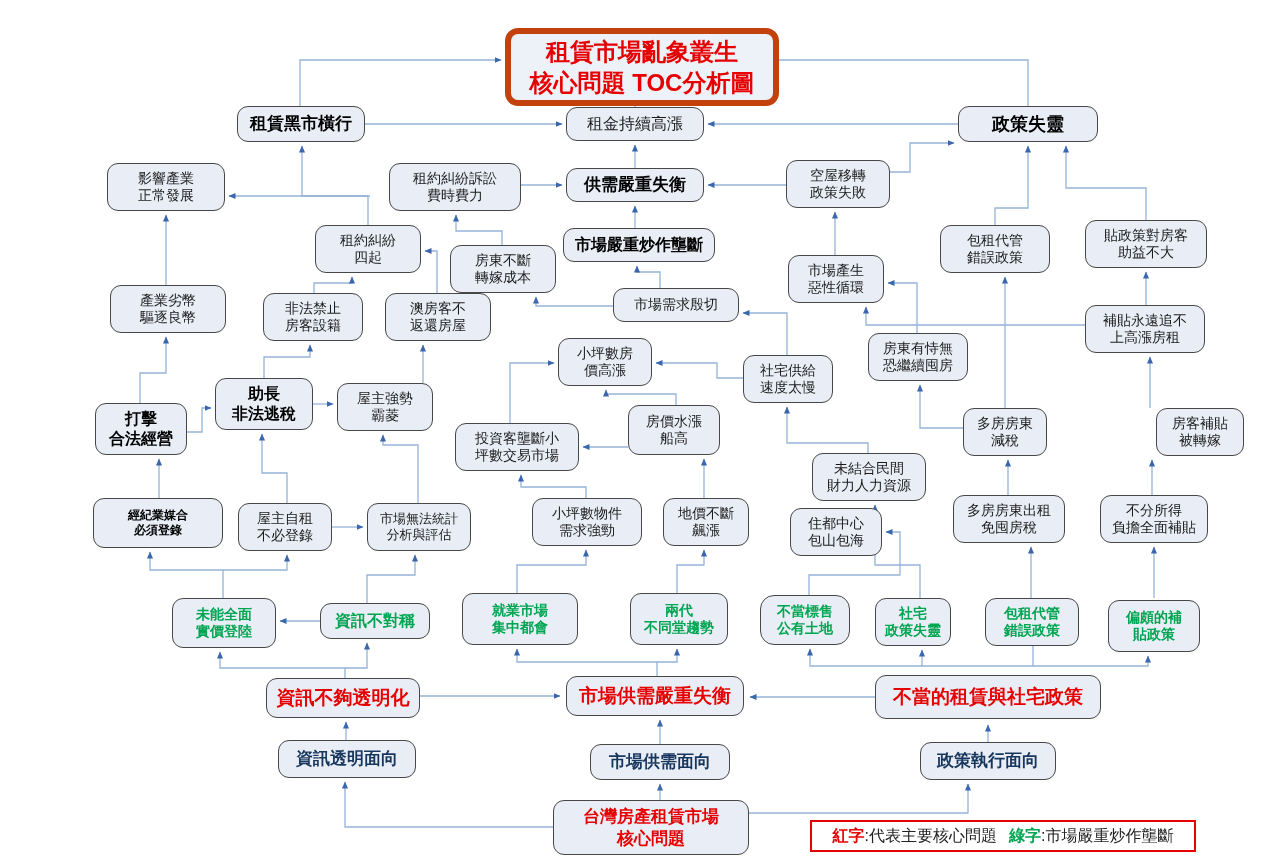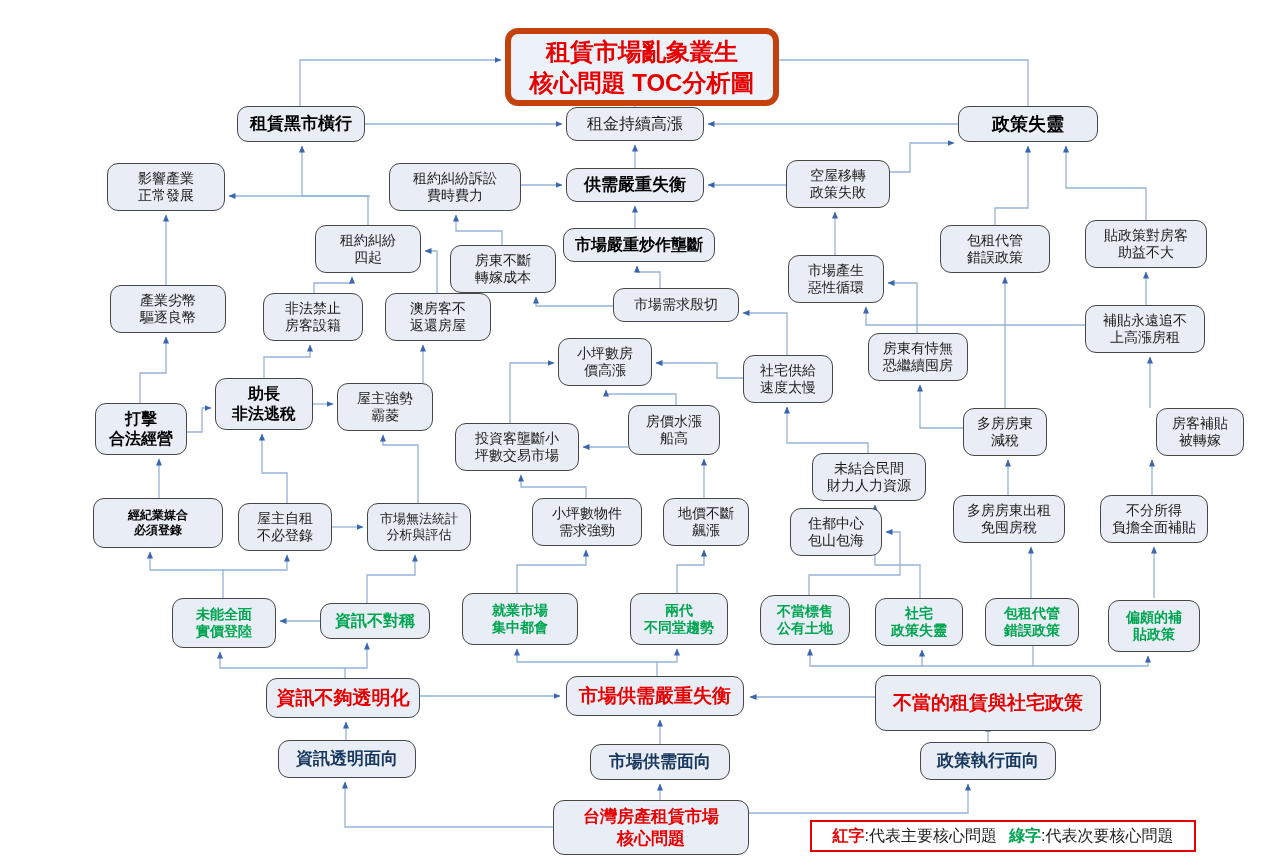--- a/index.html
+++ b/index.html
@@ -186,35 +186,35 @@
 負擔全面補貼</div>
       <div class="node n-green" style="left: 172px; top: 598px; width: 104px; height: 50px;">未能全面
 實價登陸</div>
       <div class="node n-green" style="left: 320px; top: 603px; width: 110px; height: 36px; font-size: 16px;">資訊不對稱</div>
       <div class="node n-green" style="left: 462px; top: 593px; width: 116px; height: 52px;">就業市場
 集中都會</div>
       <div class="node n-green" style="left: 630px; top: 593px; width: 98px; height: 52px;">兩代
 不同堂趨勢</div>
       <div class="node n-green" style="left: 760px; top: 595px; width: 90px; height: 50px; border-radius: 14px;">不當標售
 公有土地</div>
-      <div class="node n-green" style="left: 875px; top: 598px; width: 88px; height: 48px;">社宅
+      <div class="node n-green" style="left: 875px; top: 598px; width: 76px; height: 48px;">社宅
 政策失靈</div>
       <div class="node n-green" style="left: 985px; top: 598px; width: 94px; height: 48px;">包租代管
 錯誤政策</div>
       <div class="node n-green" style="left: 1108px; top: 600px; width: 92px; height: 52px;">偏頗的補
 貼政策</div>
       <div class="node n-red" style="left: 266px; top: 678px; width: 154px; height: 40px; font-size: 19px;">資訊不夠透明化</div>
       <div class="node n-red" style="left: 566px; top: 676px; width: 178px; height: 40px; font-size: 19px;">市場供需嚴重失衡</div>
-      <div class="node n-red" style="left: 875px; top: 675px; width: 226px; height: 56px; font-size: 19px;">不當的租賃與社宅政策</div>
+      <div class="node n-red" style="left: 875px; top: 675px; width: 226px; height: 44px; font-size: 19px;">不當的租賃與社宅政策</div>
       <div class="node n-blue" style="left: 278px; top: 740px; width: 138px; height: 38px; font-size: 17px;">資訊透明面向</div>
       <div class="node n-blue" style="left: 590px; top: 744px; width: 140px; height: 36px; font-size: 17px;">市場供需面向</div>
       <div class="node n-blue" style="left: 920px; top: 742px; width: 136px; height: 38px; font-size: 17px;">政策執行面向</div>
       <div class="node n-red" style="left: 553px; top: 800px; width: 196px; height: 55px; font-size: 17px;">台灣房產租賃市場
 核心問題</div>
     </div>
 
   <div id="legend">
     <span class="legend-red">紅字</span>
       <span class="legend-black">:代表主要核心問題</span>
     <span class="legend-green">綠字</span>
-      <span class="legend-black">:代表次要核心問題</span>
+      <span class="legend-black">:市場嚴重炒作壟斷</span>
   </div>
 </div>
 
 </body></html>

